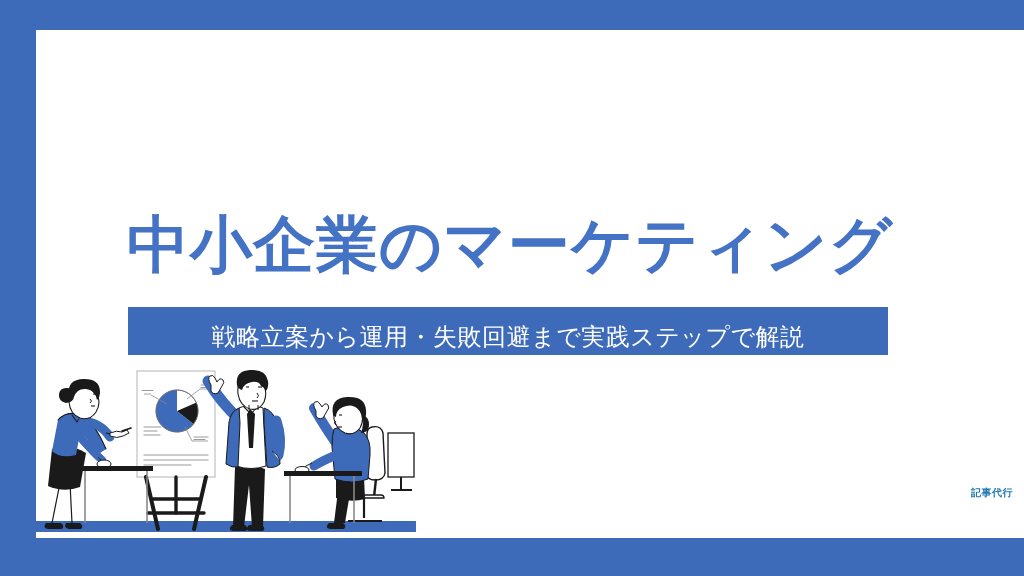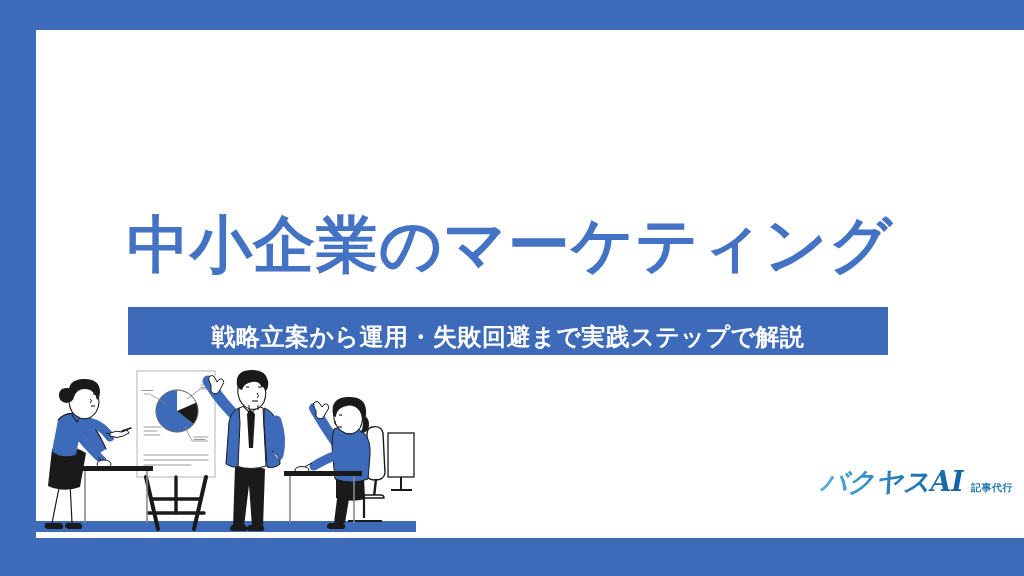--- a/index.html
+++ b/index.html
@@ -58,21 +58,21 @@
     width: 760px;
     height: 48px;
     background: #3d6ab9;
     display: flex;
     align-items: center;
     justify-content: center;
   }
   .subtitle-text {
     font-family: "DejaVu Sans", "Liberation Sans", sans-serif;
     font-size: 24px;
-    font-weight: 700;
+    font-weight: 400;
     color: #ffffff;
     letter-spacing: 0.5px;
     white-space: nowrap;
     margin-top: 11px;
   }
 
   
   .logo {
     position: absolute;
     right: 26px;
@@ -119,21 +119,20 @@
 
     <div class="title-block">
       <div class="main-title">中小企業のマーケティング</div>
     </div>
 
     <div class="subtitle-bar">
       <div class="subtitle-text">戦略立案から運用・失敗回避まで実践ステップで解説</div>
     </div>
 
     <div class="logo">
-      <span class="logo-main">バクヤスAI</span>
       <span class="logo-sub">記事代行</span>
     </div>
 
     <div class="illustration">
       <svg viewBox="0 0 380 175" width="380" height="175" xmlns="http://www.w3.org/2000/svg">
         <defs>
           <style>
             .ink   { fill:#1a1a1a; }
             .blue  { fill:#3d6ab9; }
             .wht   { fill:#ffffff; }

